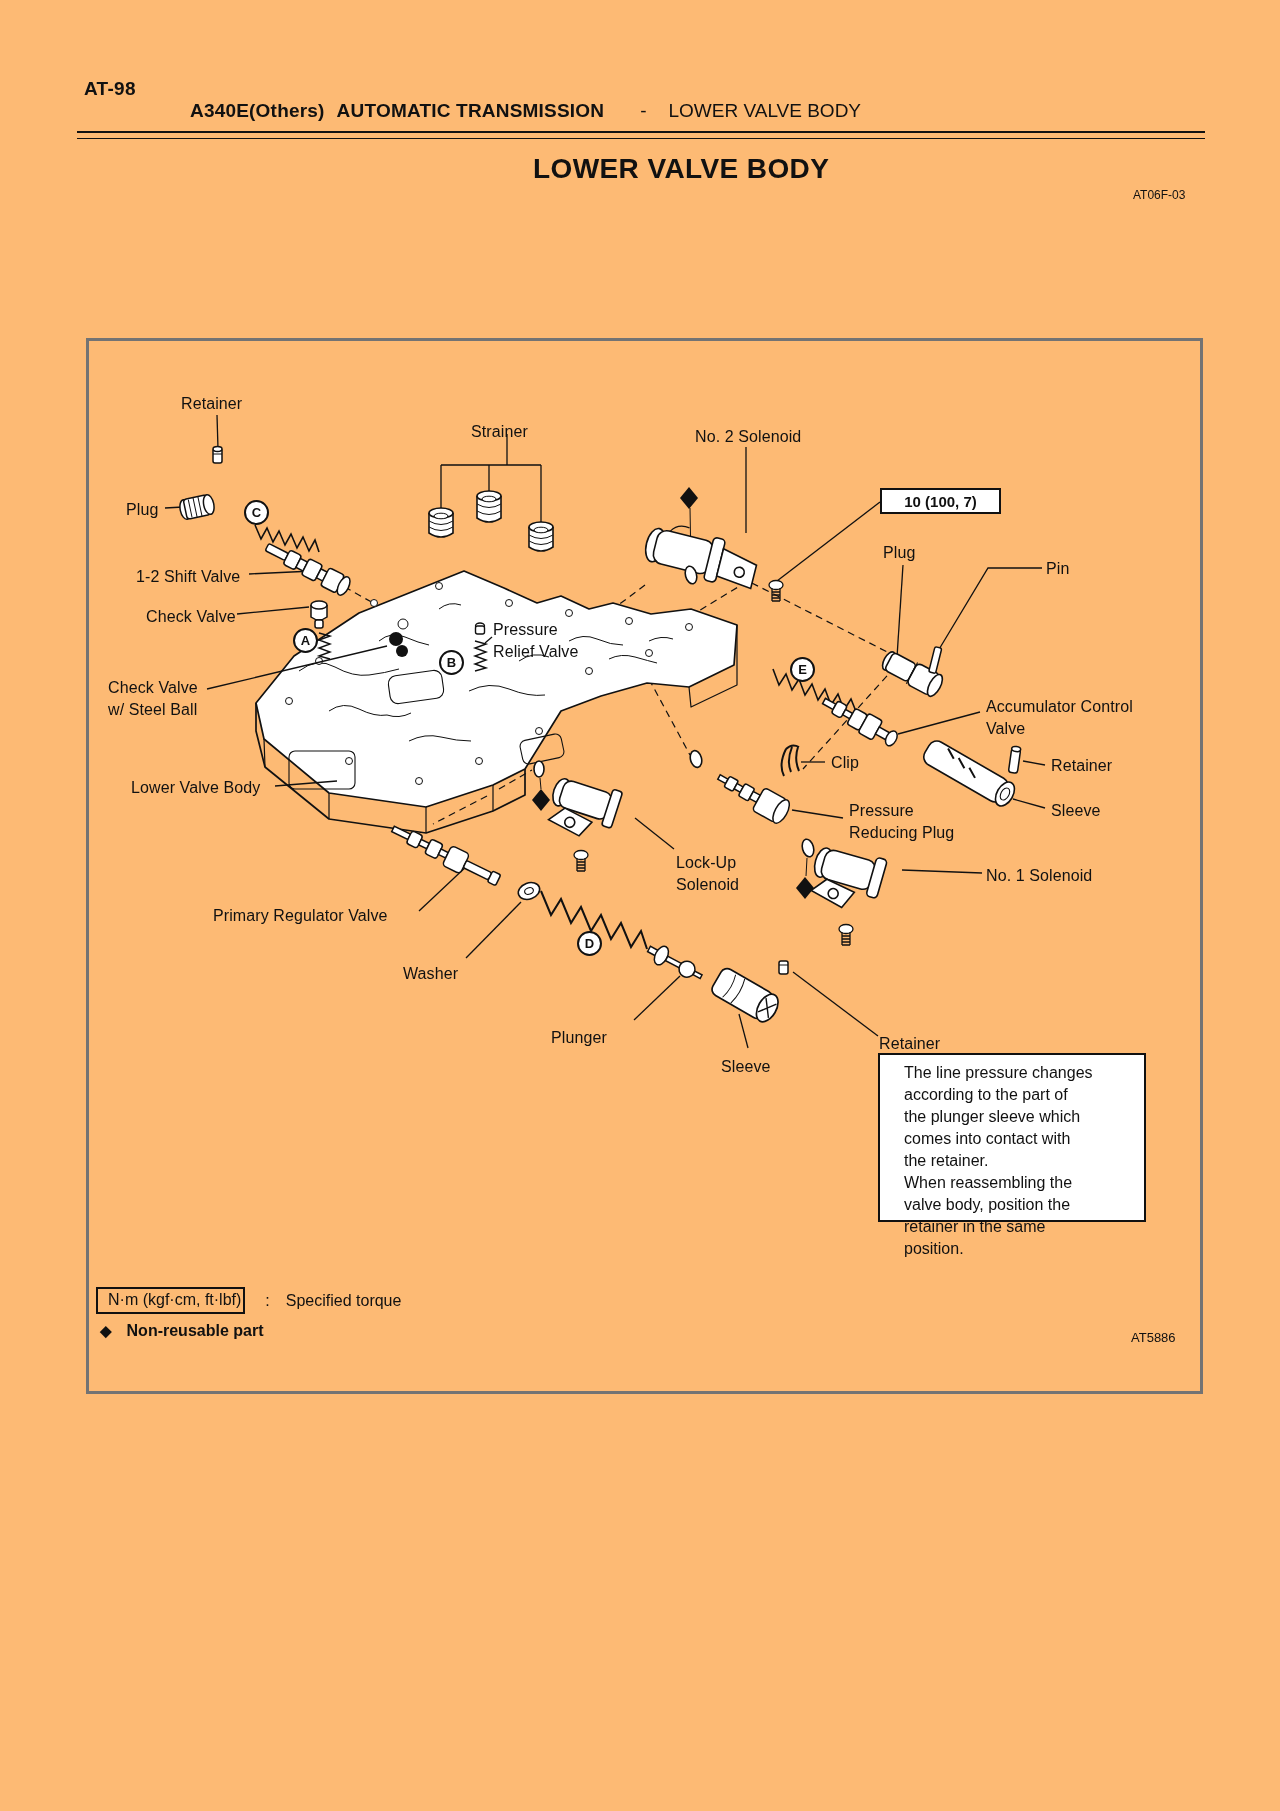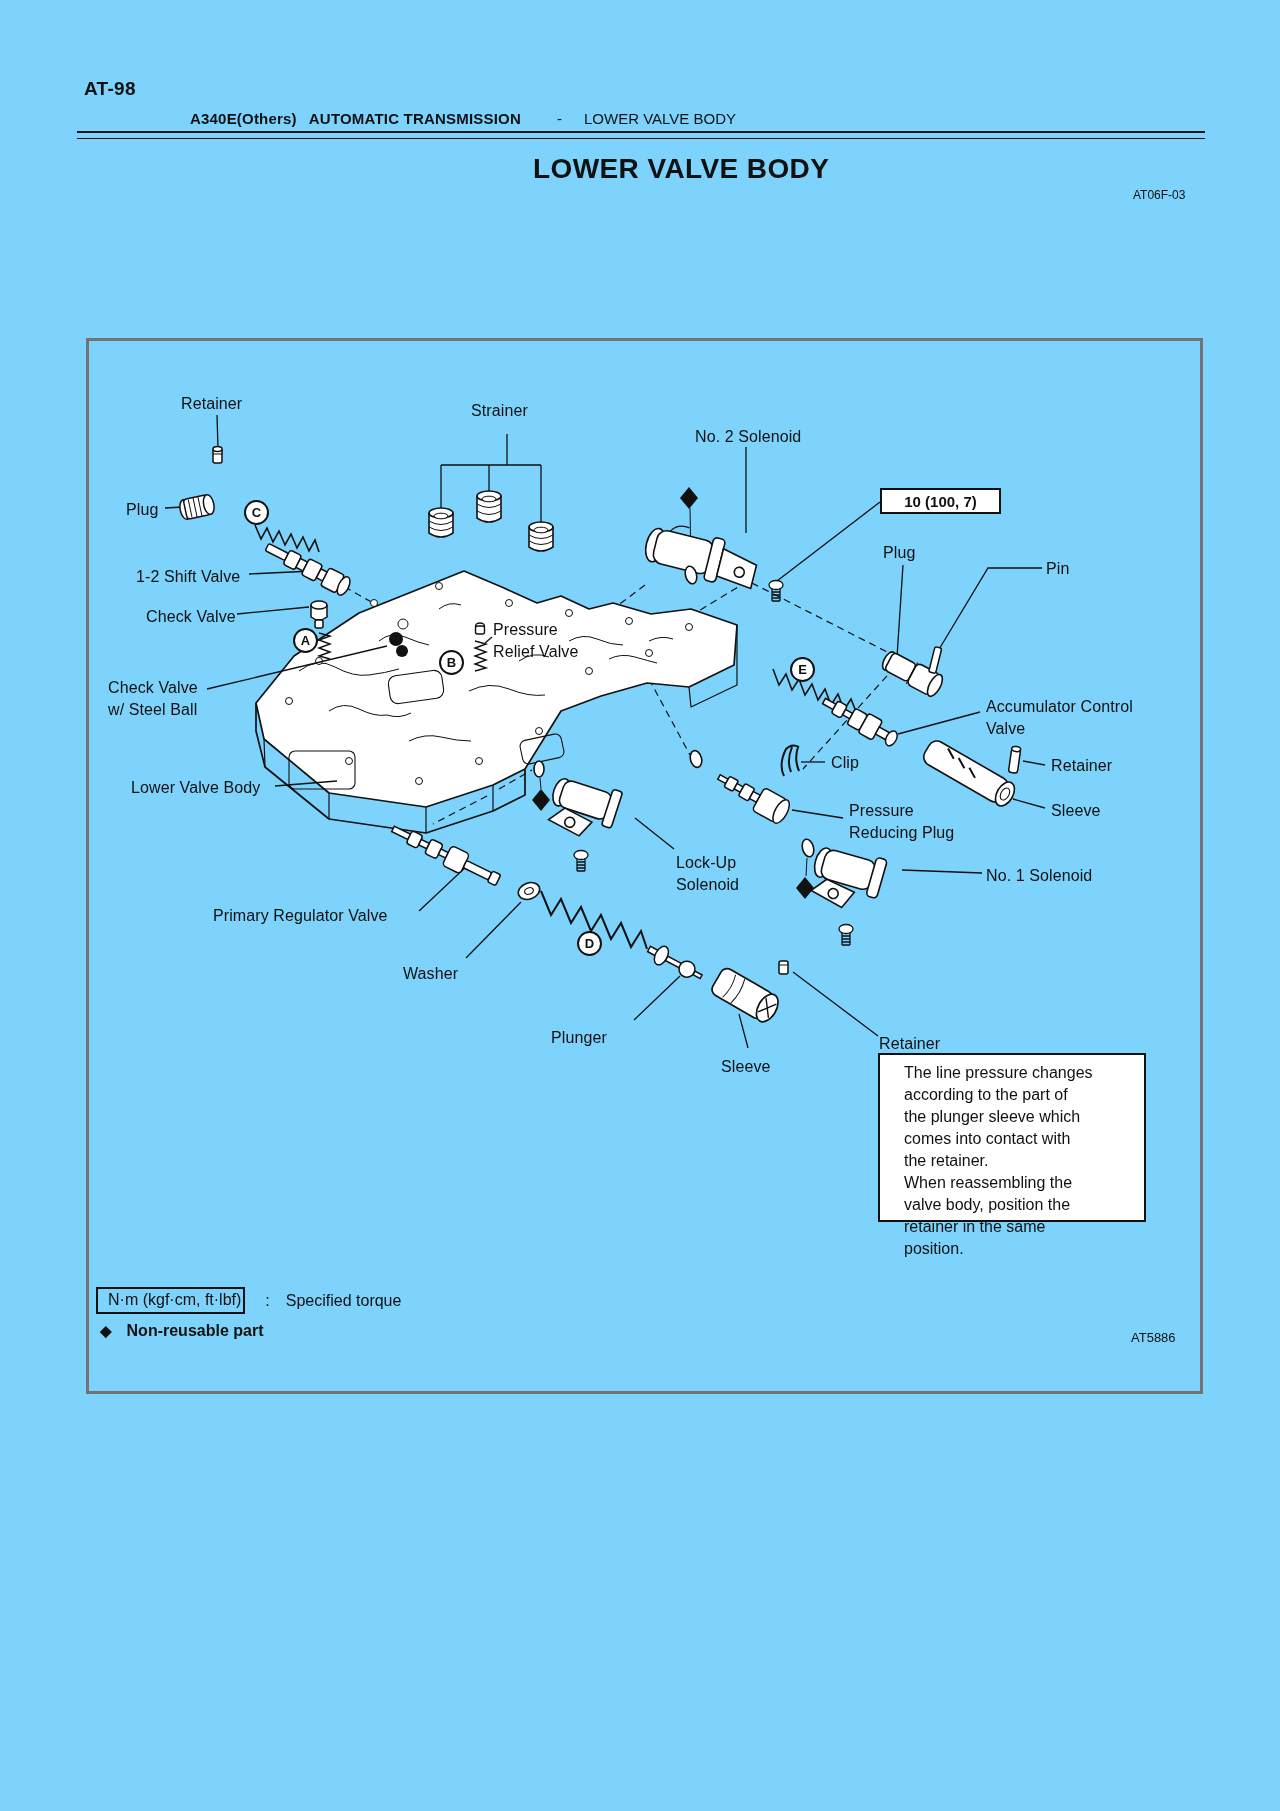--- a/index.html
+++ b/index.html
@@ -1,19 +1,19 @@
 <!DOCTYPE html>
 <html><head>
 <meta charset="utf-8">
 <style>
   html,body{margin:0;padding:0;background:#e8e8e8;}
-  .page{position:relative;width:1280px;height:1811px;background:#7dd3fc;margin:0 auto;
+  .page{position:relative;width:1280px;height:1811px;background:#fdba74;margin:0 auto;
         font-family:"Liberation Sans",sans-serif;color:#111;overflow:hidden;}
   .page-code{position:absolute;left:84px;top:78px;font-size:19px;font-weight:bold;letter-spacing:.3px;}
-  .running-header{position:absolute;left:190px;top:110px;font-size:15px;display:flex;align-items:flex-end;}
+  .running-header{position:absolute;left:190px;top:100px;font-size:19px;display:flex;align-items:flex-end;}
   .running-header .b{font-weight:bold;letter-spacing:.2px;}
   .running-header .m1{margin-left:12px;}
   .running-header .sep{margin:0 22px 0 36px;}
   .rule-a{position:absolute;left:77px;top:131px;width:1128px;height:2.4px;background:#111;}
   .rule-b{position:absolute;left:77px;top:138px;width:1128px;height:1px;background:#111;}
   .title{position:absolute;left:533px;top:148px;font-size:28px;font-weight:bold;line-height:41px;letter-spacing:.4px;}
   .doc-code{position:absolute;left:1133px;top:188px;font-size:12px;}
   .frame{position:absolute;left:86px;top:310px;width:1111px;height:1050px;border:3px solid #737373;box-sizing:content-box;margin-top:28px;}
   .frame svg{position:absolute;left:0;top:0;}
   .lbl{position:absolute;font-size:16px;line-height:22px;white-space:pre-line;letter-spacing:.1px;}
@@ -321,21 +321,21 @@
 
     <div class="lbl" style="left:92px;top:52px">Retainer</div>
     <div class="lbl" style="left:37px;top:158px">Plug</div>
     <div class="lbl" style="left:47px;top:225px">1-2 Shift Valve</div>
     <div class="lbl" style="left:57px;top:265px">Check Valve</div>
     <div class="lbl" style="left:19px;top:336px">Check Valve
 w/ Steel Ball</div>
     <div class="lbl" style="left:404px;top:278px">Pressure
 Relief Valve</div>
     <div class="lbl" style="left:42px;top:436px">Lower Valve Body</div>
-    <div class="lbl" style="left:382px;top:59px">Strainer</div>
+    <div class="lbl" style="left:382px;top:80px">Strainer</div>
     <div class="lbl" style="left:606px;top:85px">No. 2 Solenoid</div>
     <div class="lbl" style="left:794px;top:201px">Plug</div>
     <div class="lbl" style="left:957px;top:217px">Pin</div>
     <div class="lbl" style="left:897px;top:355px">Accumulator Control
 Valve</div>
     <div class="lbl" style="left:742px;top:411px">Clip</div>
     <div class="lbl" style="left:962px;top:414px">Retainer</div>
     <div class="lbl" style="left:962px;top:459px">Sleeve</div>
     <div class="lbl" style="left:760px;top:459px">Pressure
 Reducing Plug</div>

